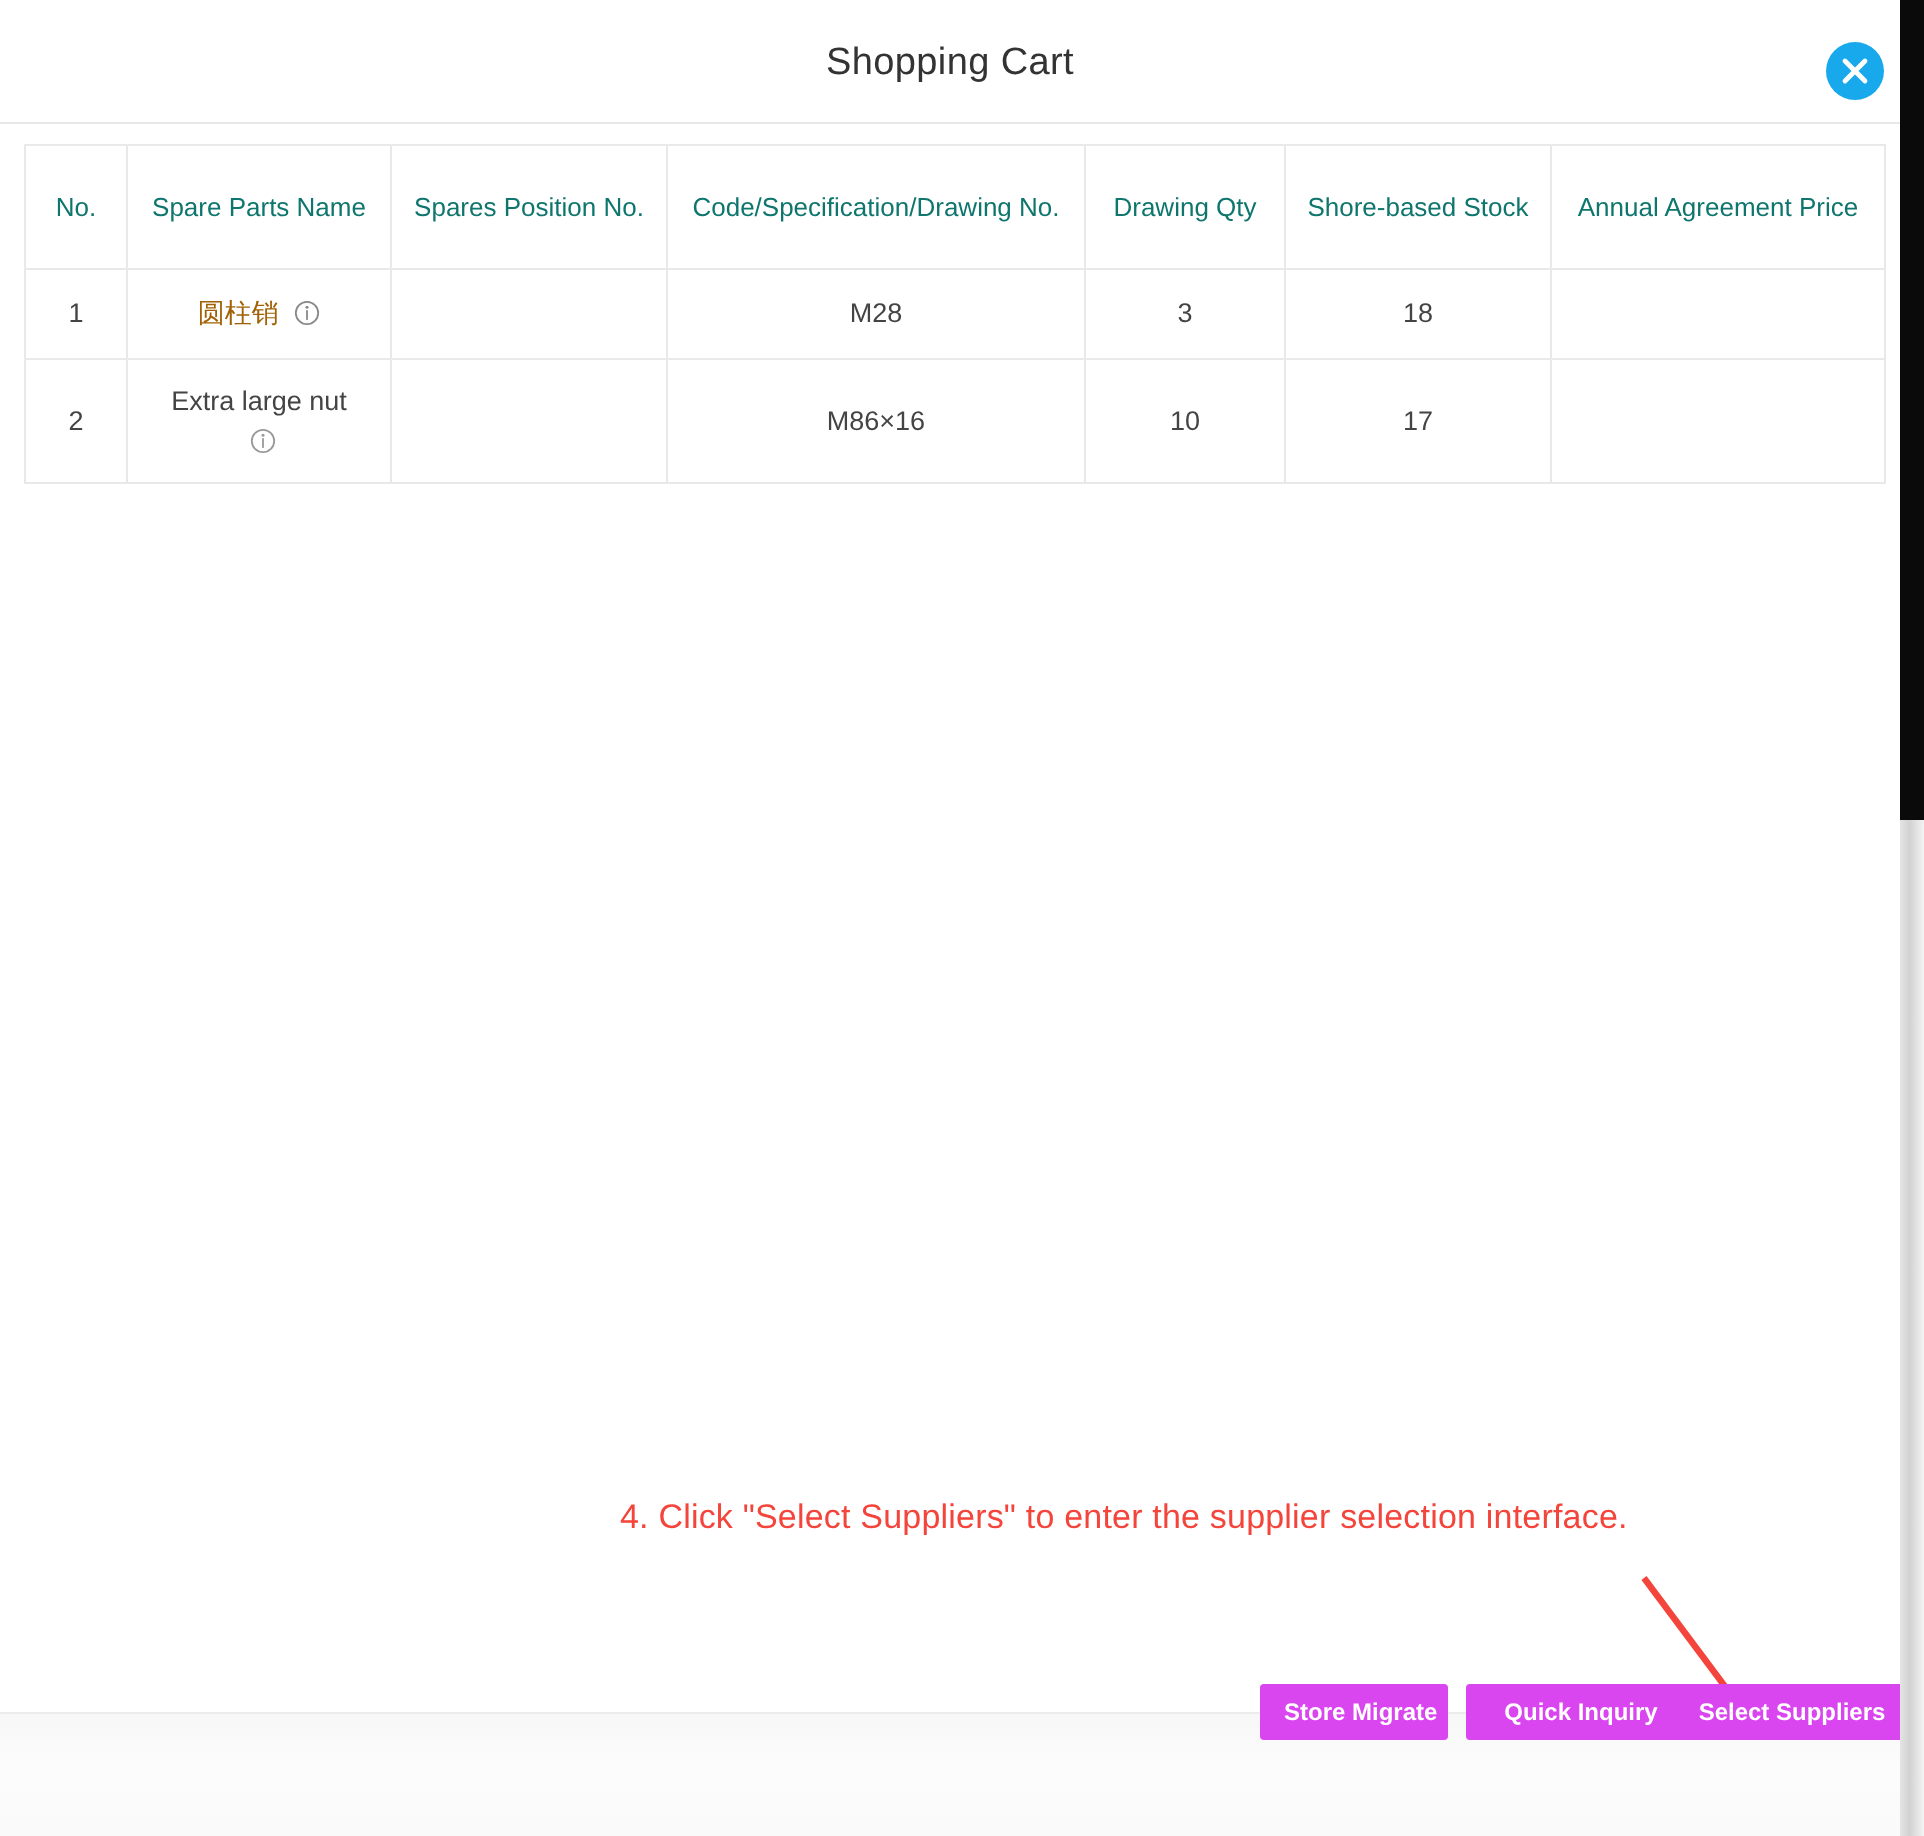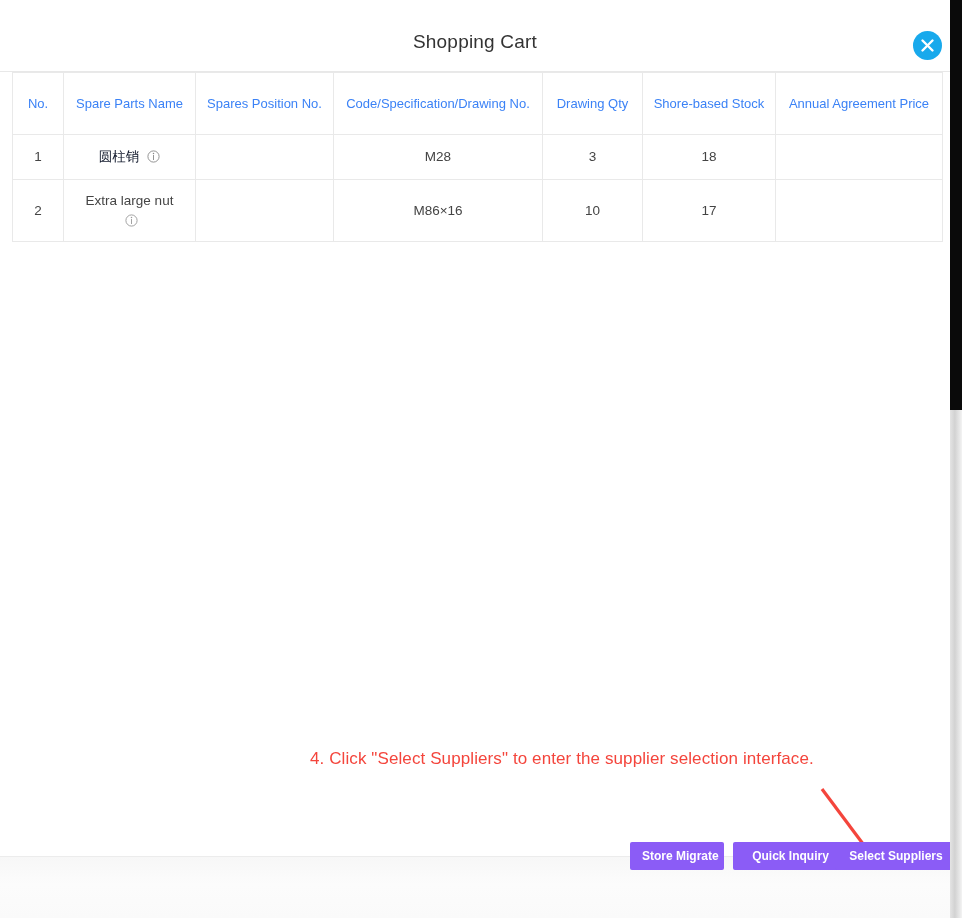--- a/index.html
+++ b/index.html
@@ -13,21 +13,21 @@
   #app {
     position: relative;
     width: 962px;
     height: 918px;
     background: #ffffff;
   }
 
   
   .modal-header {
     position: absolute;
-    left: 0; top: 16px;
+    left: 0; top: 6px;
     width: 950px;
     height: 56px;
     border-bottom: 1px solid #e8e8e8;
     background: #ffffff;
   }
   .modal-title {
     position: absolute;
     left: 0; right: 0; top: 15px;
     text-align: center;
     font-size: 19px;
@@ -61,38 +61,38 @@
     font-weight: normal;
     color: #555555;
     font-size: 13px;
     text-align: center;
     vertical-align: middle;
     line-height: 20px;
     padding: 6px 4px;
   }
   .cart-table thead th {
     height: 62px;
-    color: #3b82f6;
+    color: #0f766e;
   }
   .cart-table tbody td {
     height: 45px;
     color: #444444;
     font-size: 13.5px;
   }
   .cart-table tbody tr.tall td { height: 62px; }
 
   .col-no      { width: 51px; }
   .col-name    { width: 132px; }
   .col-pos     { width: 138px; }
   .col-code    { width: 209px; }
   .col-qty     { width: 100px; }
   .col-stock   { width: 133px; }
   .col-price   { width: 167px; }
 
-  .muted { color: #0f172a; }
+  .muted { color: #a16207; }
 
   .info-icon {
     display: inline-block;
     vertical-align: -2px;
     margin-left: 4px;
   }
   .info-icon svg { display: block; }
 
   
   .footer-bar {
@@ -110,21 +110,21 @@
     top: 20px;
     font-size: 15px;
     color: #f4453c;
     white-space: nowrap;
     letter-spacing: 0.1px;
   }
   .btn {
     position: absolute;
     top: 842px;
     height: 28px;
-    background: #8b5cf6;
+    background: #d946ef;
     color: #ffffff;
     font-size: 12px;
     font-weight: bold;
     border: none;
     border-radius: 2px;
     padding: 0 12px;
     cursor: pointer;
     line-height: 28px;
     white-space: nowrap;
     font-family: "Liberation Sans", sans-serif;

